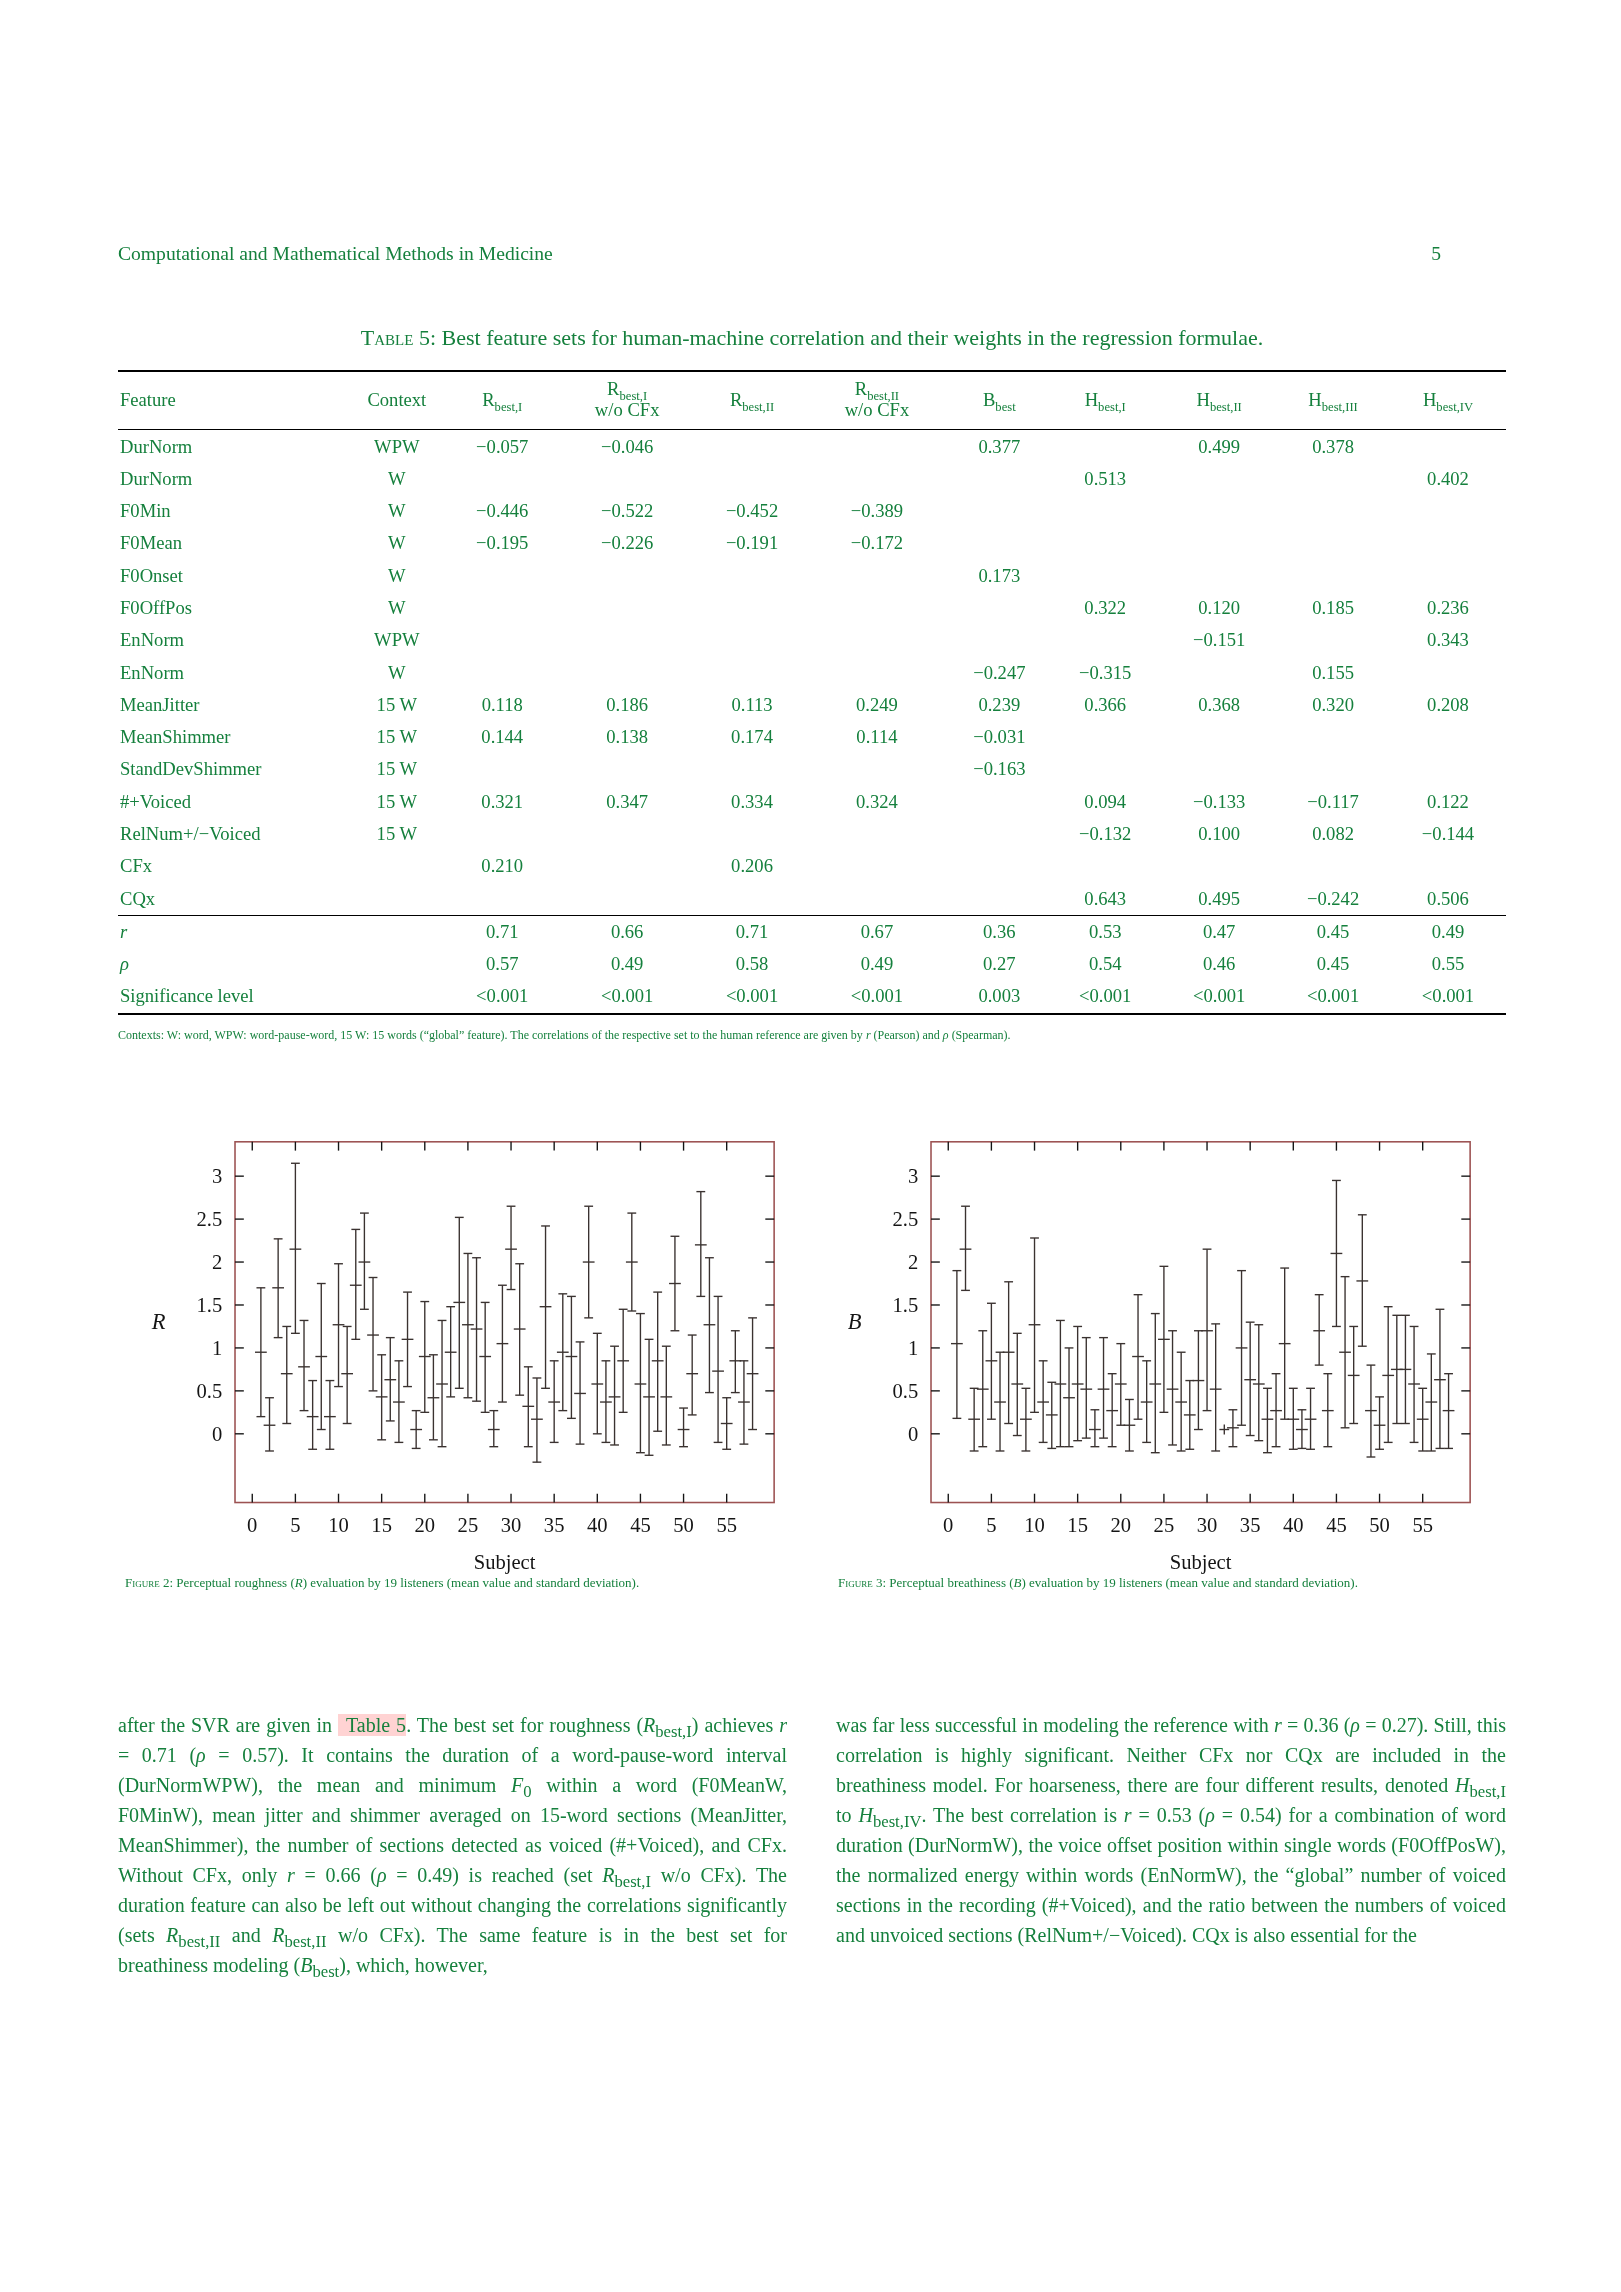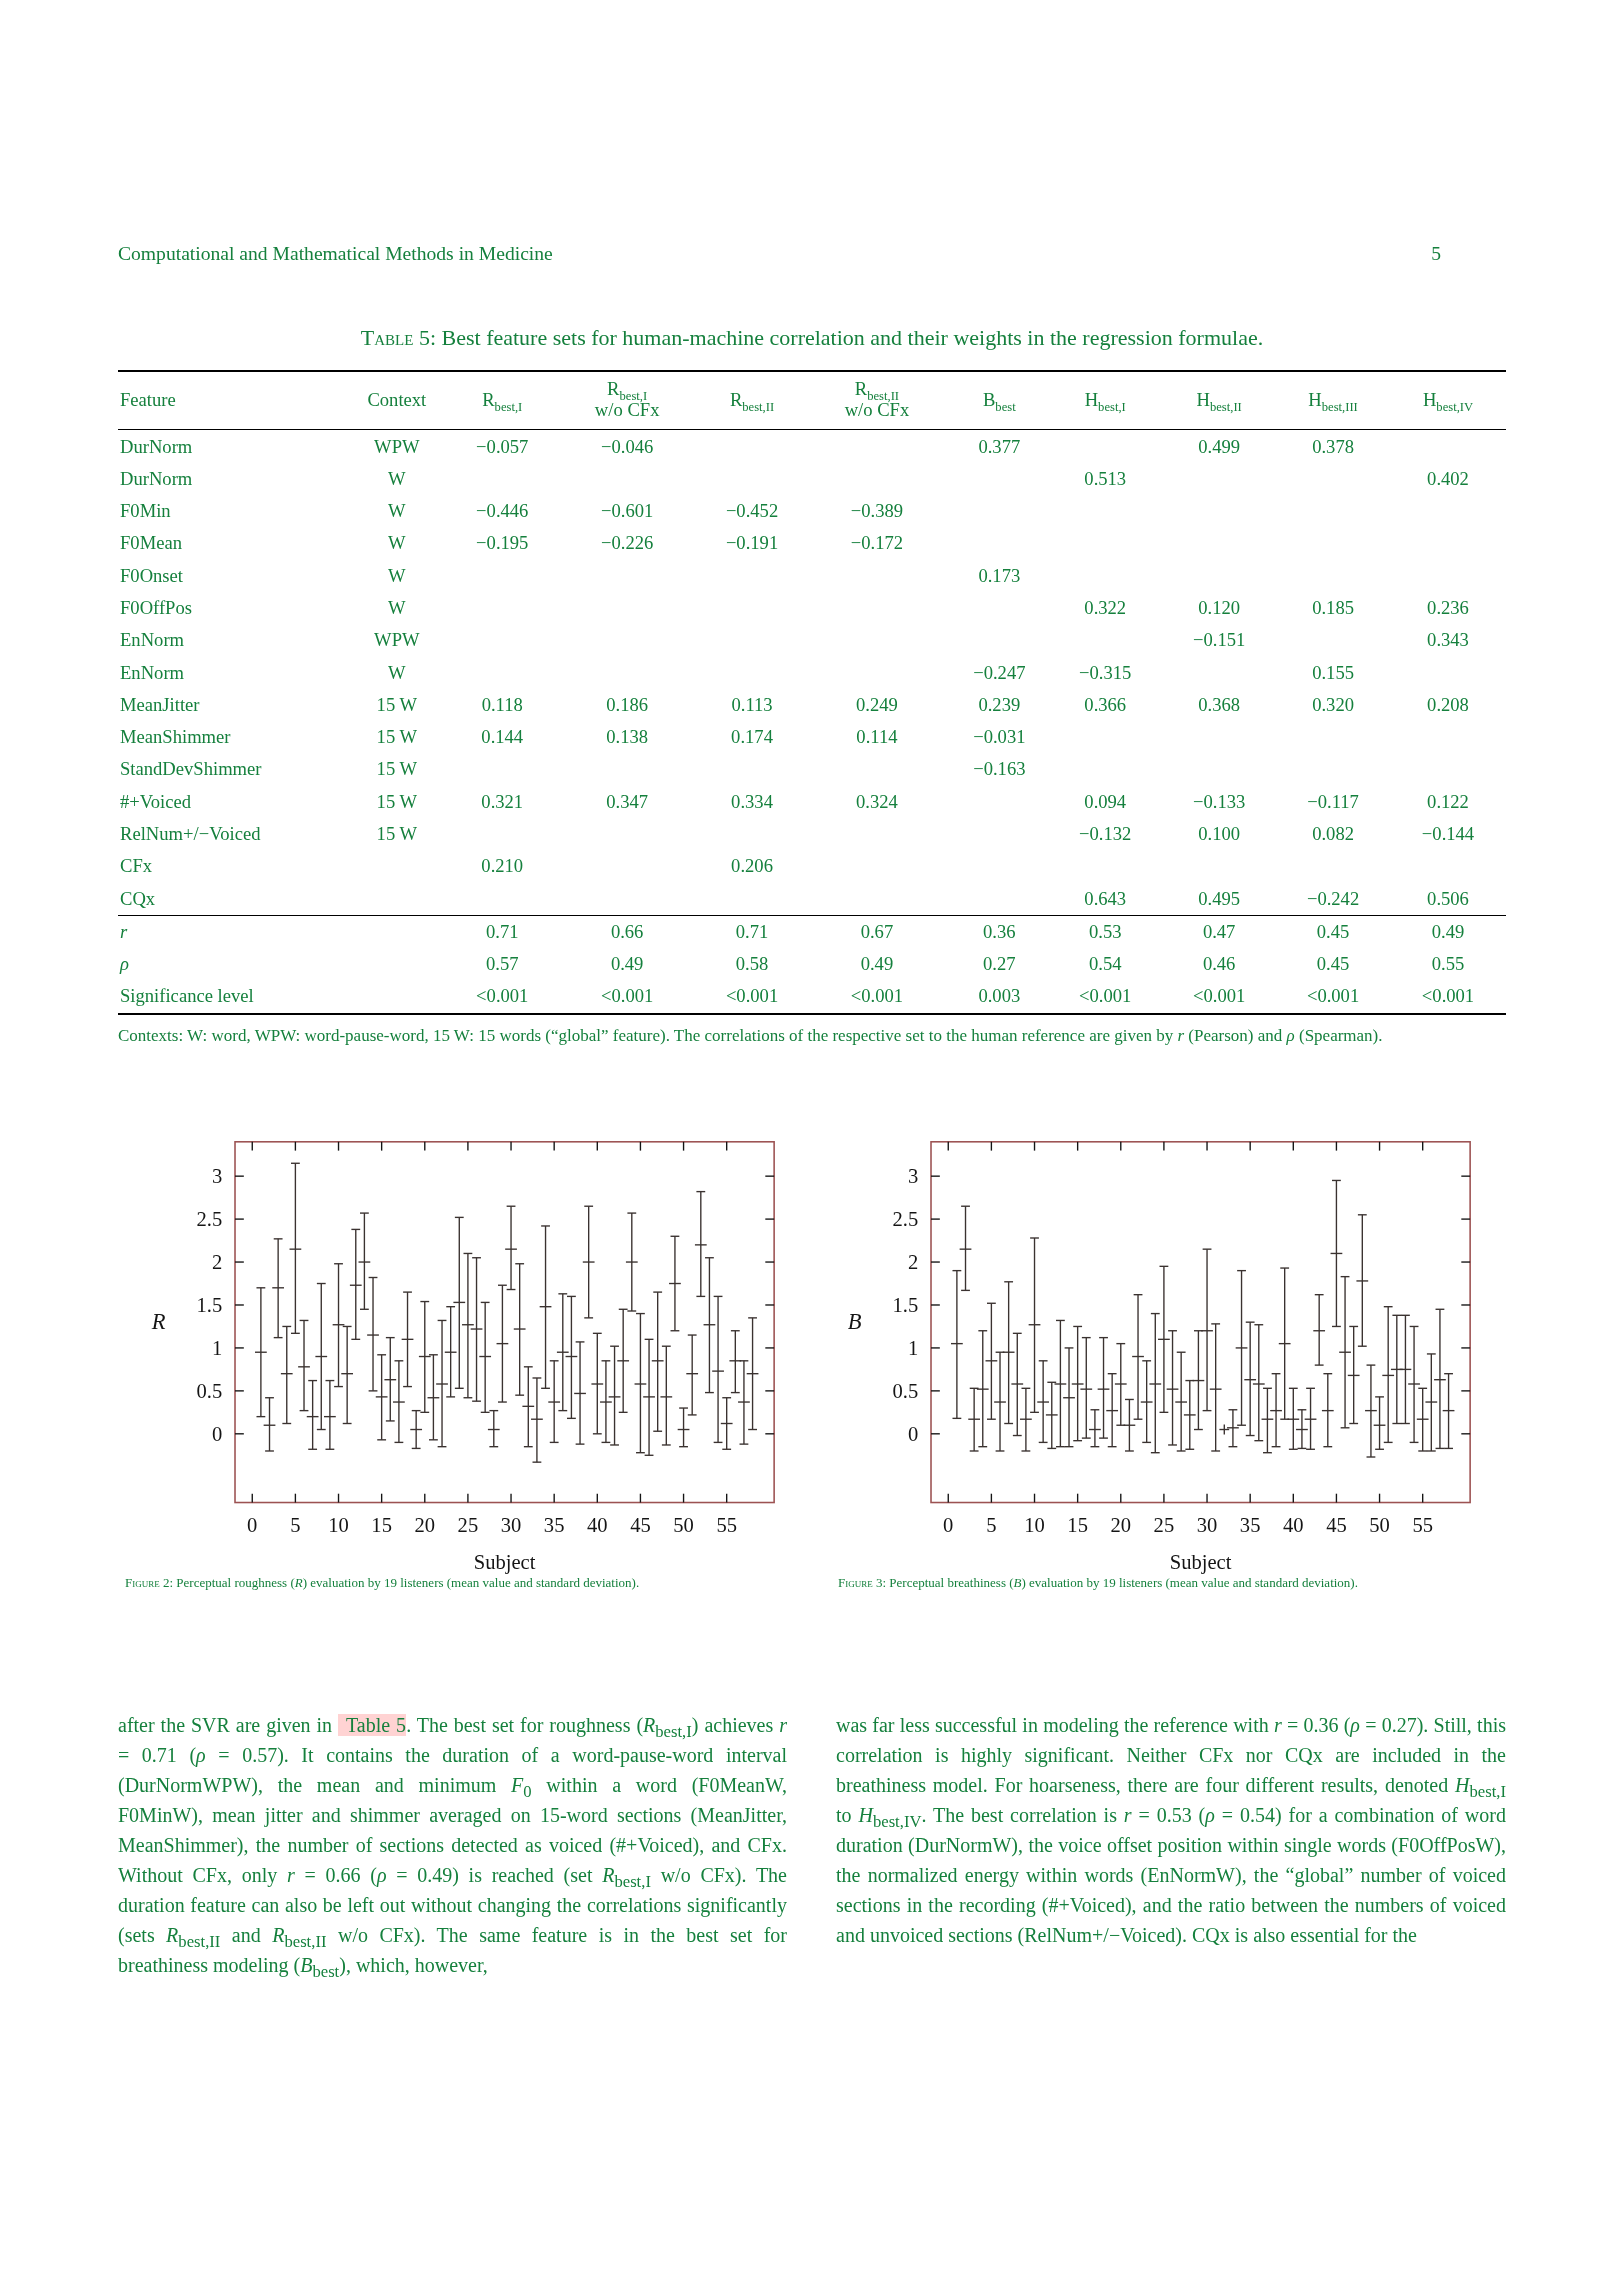--- a/index.html
+++ b/index.html
@@ -17,21 +17,21 @@
       font-size:18.6px;border-top:2px solid #000;border-bottom:2px solid #000;}
   .t5 th{font-weight:normal;text-align:center;vertical-align:middle;line-height:1.15;
          border-bottom:1px solid #000;padding:5.9px 2px 8.8px 2px;}
   .t5 th:first-child{text-align:left;}
   .t5 td{padding:4.9px 2px;text-align:center;height:22.5px;}
   .t5 td:first-child{text-align:left;}
   .t5 tr.stats0 td{border-top:1px solid #000;}
   .t5 sub, .tcaption sub{font-size:68%;}
   sub{line-height:0;}
   
-  .footnote{position:absolute;left:118px;top:1023px;width:1388px;font-size:17px;
+  .footnote{position:absolute;left:118px;top:1023px;width:1388px;font-size:12px;
             line-height:25.5px;text-align:justify;}
   
   .figsvg{position:absolute;}
   .figcap{position:absolute;font-size:13px;line-height:26.5px;text-align:justify;}
   
   .bodycol{position:absolute;top:1710px;font-size:20px;line-height:30px;text-align:justify;}
   .tlink{background:rgba(255,140,140,0.38);padding-left:8px;}
   em{font-style:italic;}
 </style>
 </head>
@@ -99,21 +99,21 @@
           <td></td>
           <td>0.513</td>
           <td></td>
           <td></td>
           <td>0.402</td>
         </tr>
         <tr>
           <td>F0Min</td>
           <td>W</td>
           <td>−0.446</td>
-          <td>−0.601</td>
+          <td>−0.522</td>
           <td>−0.452</td>
           <td>−0.389</td>
           <td></td>
           <td></td>
           <td></td>
           <td></td>
           <td></td>
         </tr>
         <tr>
           <td>F0Mean</td>

